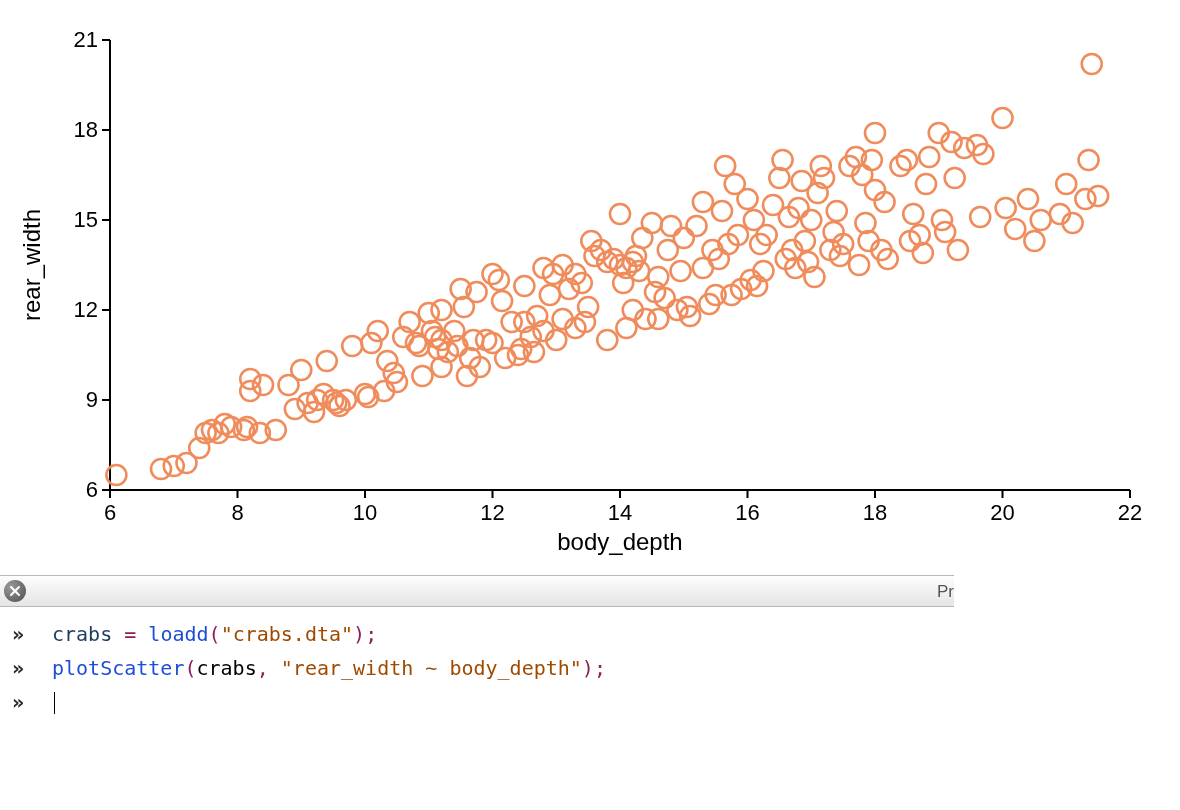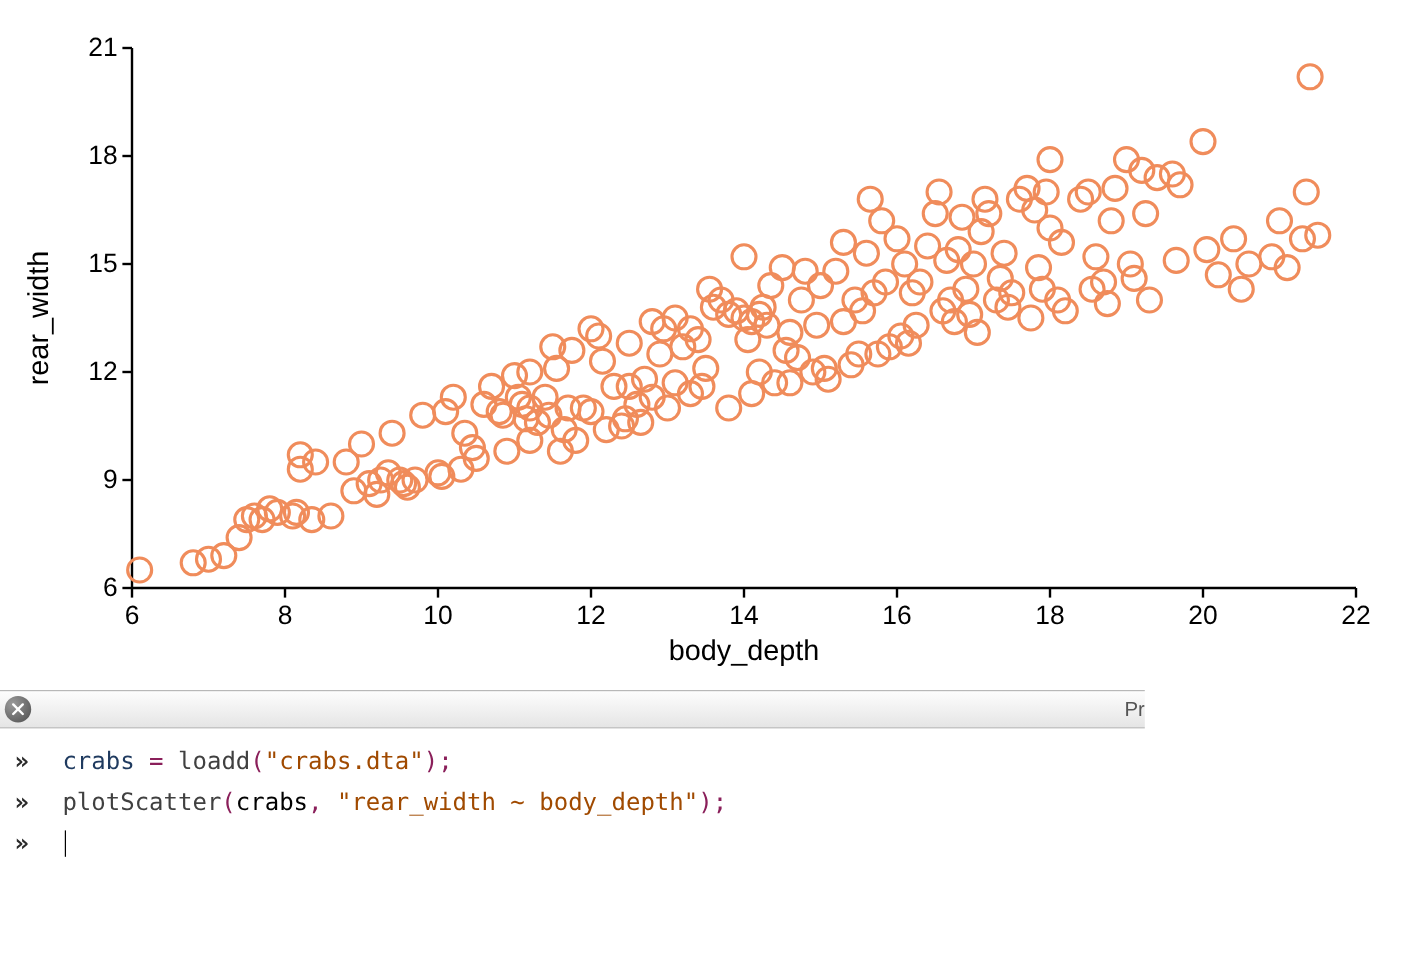--- a/index.html
+++ b/index.html
@@ -74,21 +74,21 @@
   }
   .console .prompt {
     color: #2b2b2b;
     font-weight: bold;
     width: 40px;
     display: inline-block;
     user-select: none;
   }
   .tk-name { color: #1f3a5f; }
   .tk-op   { color: #8a1f5a; }
-  .tk-func { color: #404040; }
+  .tk-func { color: #1d4ed8; }
   .tk-str  { color: #a04a00; }
   .tk-punct{ color: #8a1f5a; }
   .tk-plain{ color: #000; }
   .cursor {
     display: inline-block;
     width: 1px;
     height: 22px;
     background: #000;
     vertical-align: text-bottom;
     margin-left: 2px;

